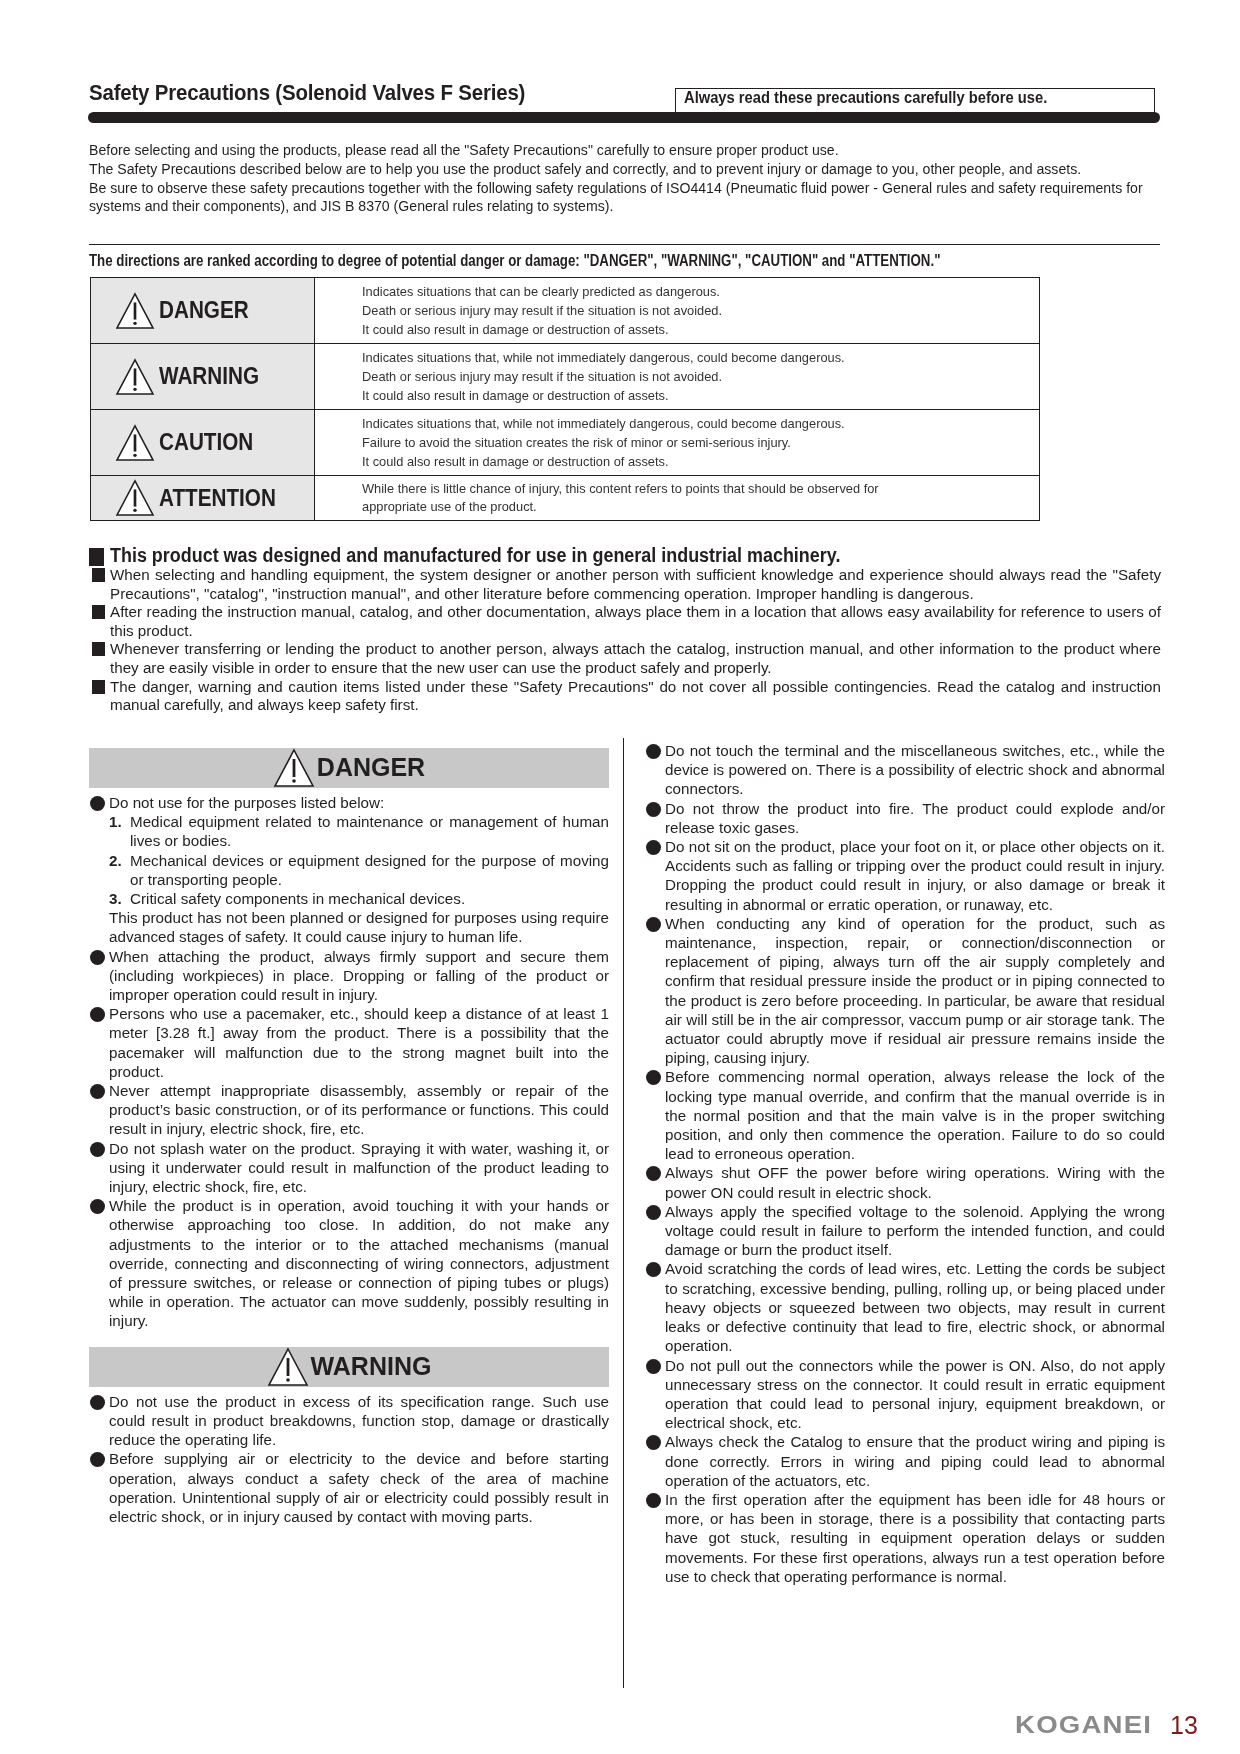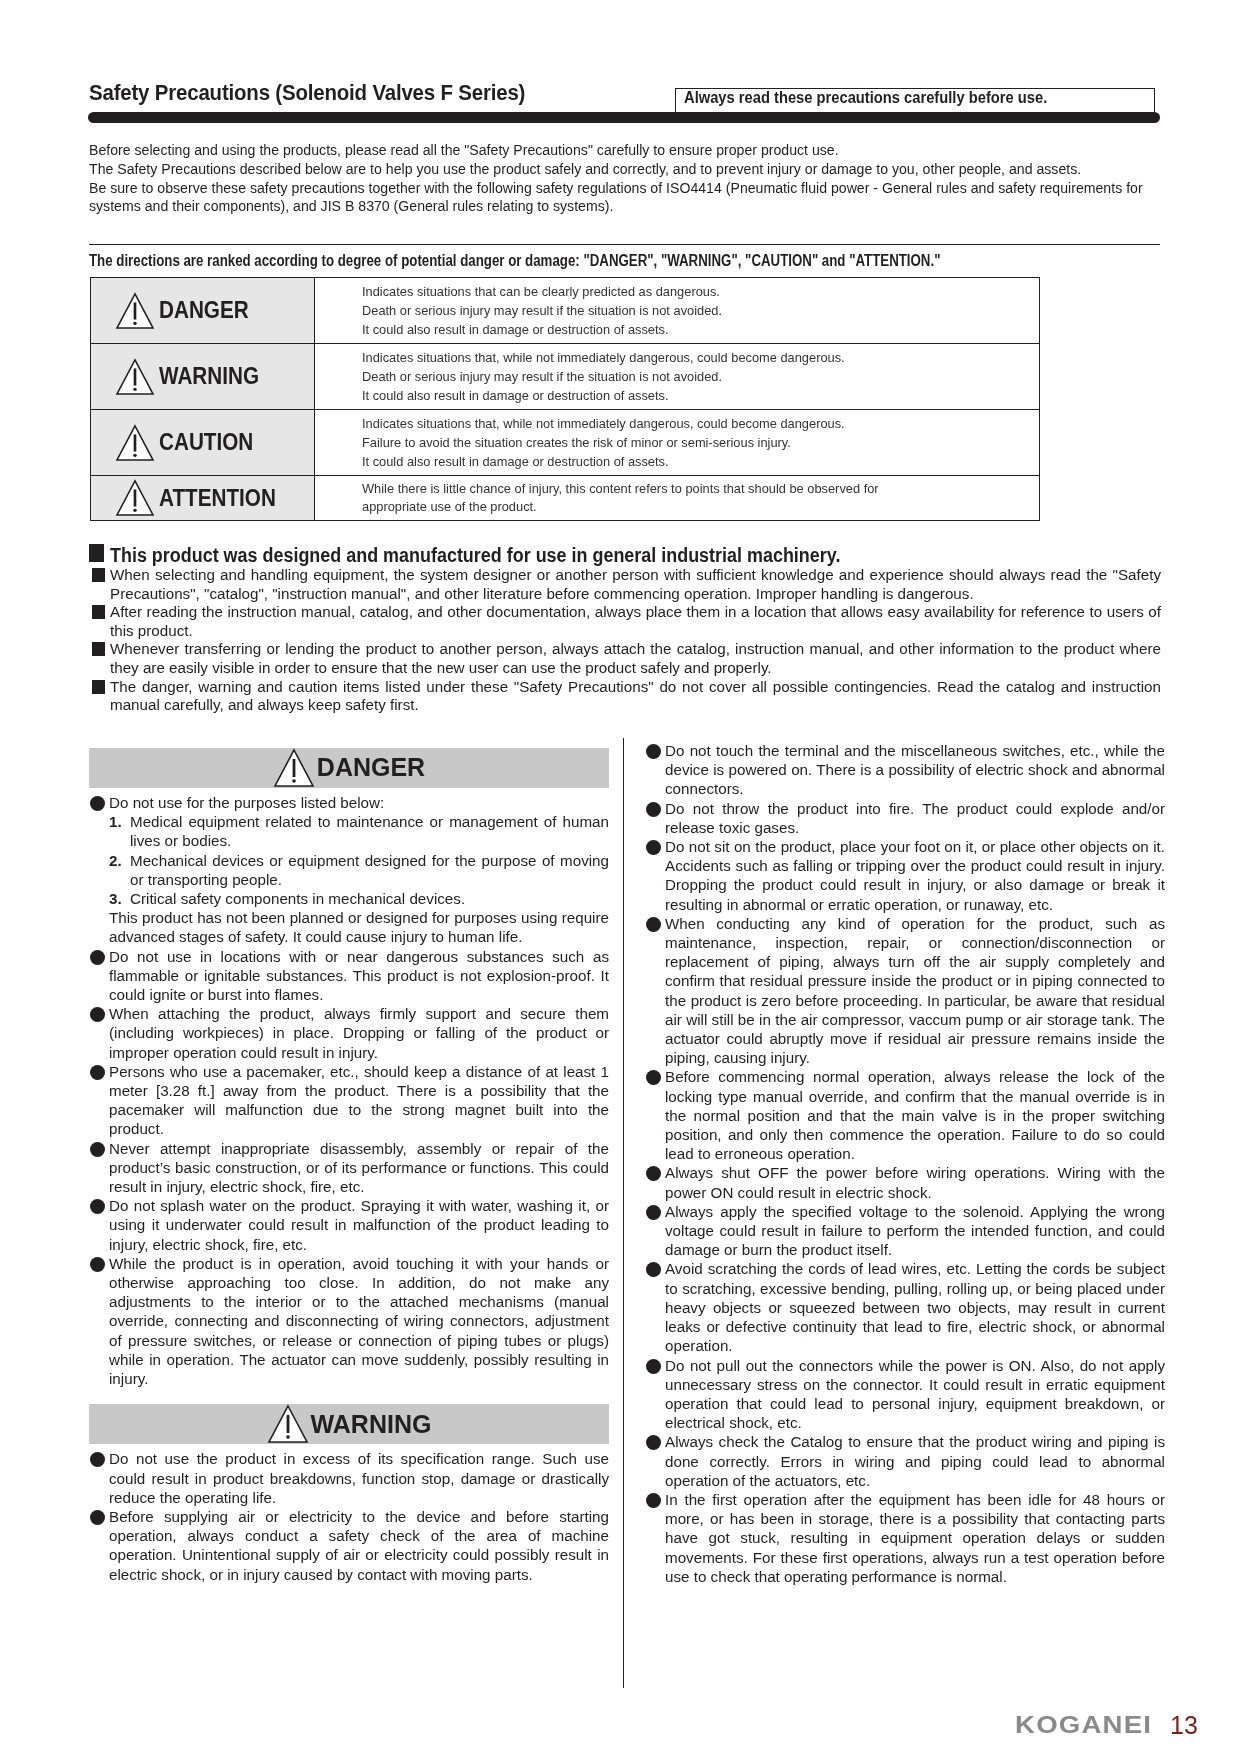--- a/index.html
+++ b/index.html
@@ -25,21 +25,21 @@
   table.levels { position: absolute; left: 90px; top: 277px; width: 950px; border-collapse: collapse; }
   table.levels td { border: 1.5px solid #231f20; vertical-align: middle; }
   table.levels td.lvl { width: 224px; background: #e6e6e6; padding: 0 0 0 24px; box-sizing: border-box; }
   table.levels td.desc { padding: 4px 0 4px 47px; font-size: 13.5px; line-height: 19px; color: #333; }
   table.levels td.desc div { transform: scaleX(0.95); transform-origin: left; white-space: nowrap; }
   .lvl-inner { display: flex; align-items: center; gap: 4px; }
   .lvl-label { font-size: 23px; font-weight: bold; transform: scaleX(0.9); transform-origin: left; }
   .tri { width: 40px; height: 38px; display: block; }
 
   .notice { position: absolute; left: 89px; top: 544px; width: 1072px; }
-  .notice-head { display: flex; align-items: flex-start; font-size: 19.5px; font-weight: bold; line-height: 22px; }
+  .notice-head { display: flex; align-items: flex-end; font-size: 19.5px; font-weight: bold; line-height: 22px; }
   .notice-head .sq { width: 15px; height: 18px; background: #231f20; margin-right: 6px; }
   .notice-head span { transform: scaleX(0.92); transform-origin: left; white-space: nowrap; }
   .notice-item { position: relative; padding-left: 21px; font-size: 15.2px; line-height: 18.6px; text-align: justify; }
   .notice-item .sq { position: absolute; left: 3px; top: 2px; width: 13px; height: 14px; background: #231f20; }
 
   .col { position: absolute; width: 520px; font-size: 15.2px; line-height: 19.2px; text-align: justify; }
   .col-left { left: 89px; top: 748px; }
   .col-right { left: 645px; top: 741px; }
   .divider { position: absolute; left: 623px; top: 738px; width: 1px; height: 950px; background: #231f20; }
 
@@ -176,24 +176,20 @@
   </div>
   <div id="danger-num-list">
       <div class="num-item"><b>1.</b><span>Medical equipment related to maintenance or management of human lives or bodies.</span></div>
       <div class="num-item"><b>2.</b><span>Mechanical devices or equipment designed for the purpose of moving or transporting people.</span></div>
       <div class="num-item"><b>3.</b><span>Critical safety components in mechanical devices.</span></div>
     </div>
   <div class="after-num">This product has not been planned or designed for purposes using require advanced stages of safety. It could cause injury to human life.</div>
   <div id="danger-items">
       <div class="bullet">
         <span class="dot"></span>
-        <div>Do not use in locations with or near dangerous substances such as flammable or ignitable substances. This product is not explosion-proof. It could ignite or burst into flames.</div>
-      </div>
-      <div class="bullet">
-        <span class="dot"></span>
         <div>When attaching the product, always firmly support and secure them (including workpieces) in place. Dropping or falling of the product or improper operation could result in injury.</div>
       </div>
       <div class="bullet">
         <span class="dot"></span>
         <div>Persons who use a pacemaker, etc., should keep a distance of at least 1 meter [3.28 ft.] away from the product. There is a possibility that the pacemaker will malfunction due to the strong magnet built into the product.</div>
       </div>
       <div class="bullet">
         <span class="dot"></span>
         <div>Never attempt inappropriate disassembly, assembly or repair of the product’s basic construction, or of its performance or functions. This could result in injury, electric shock, fire, etc.</div>
       </div>

